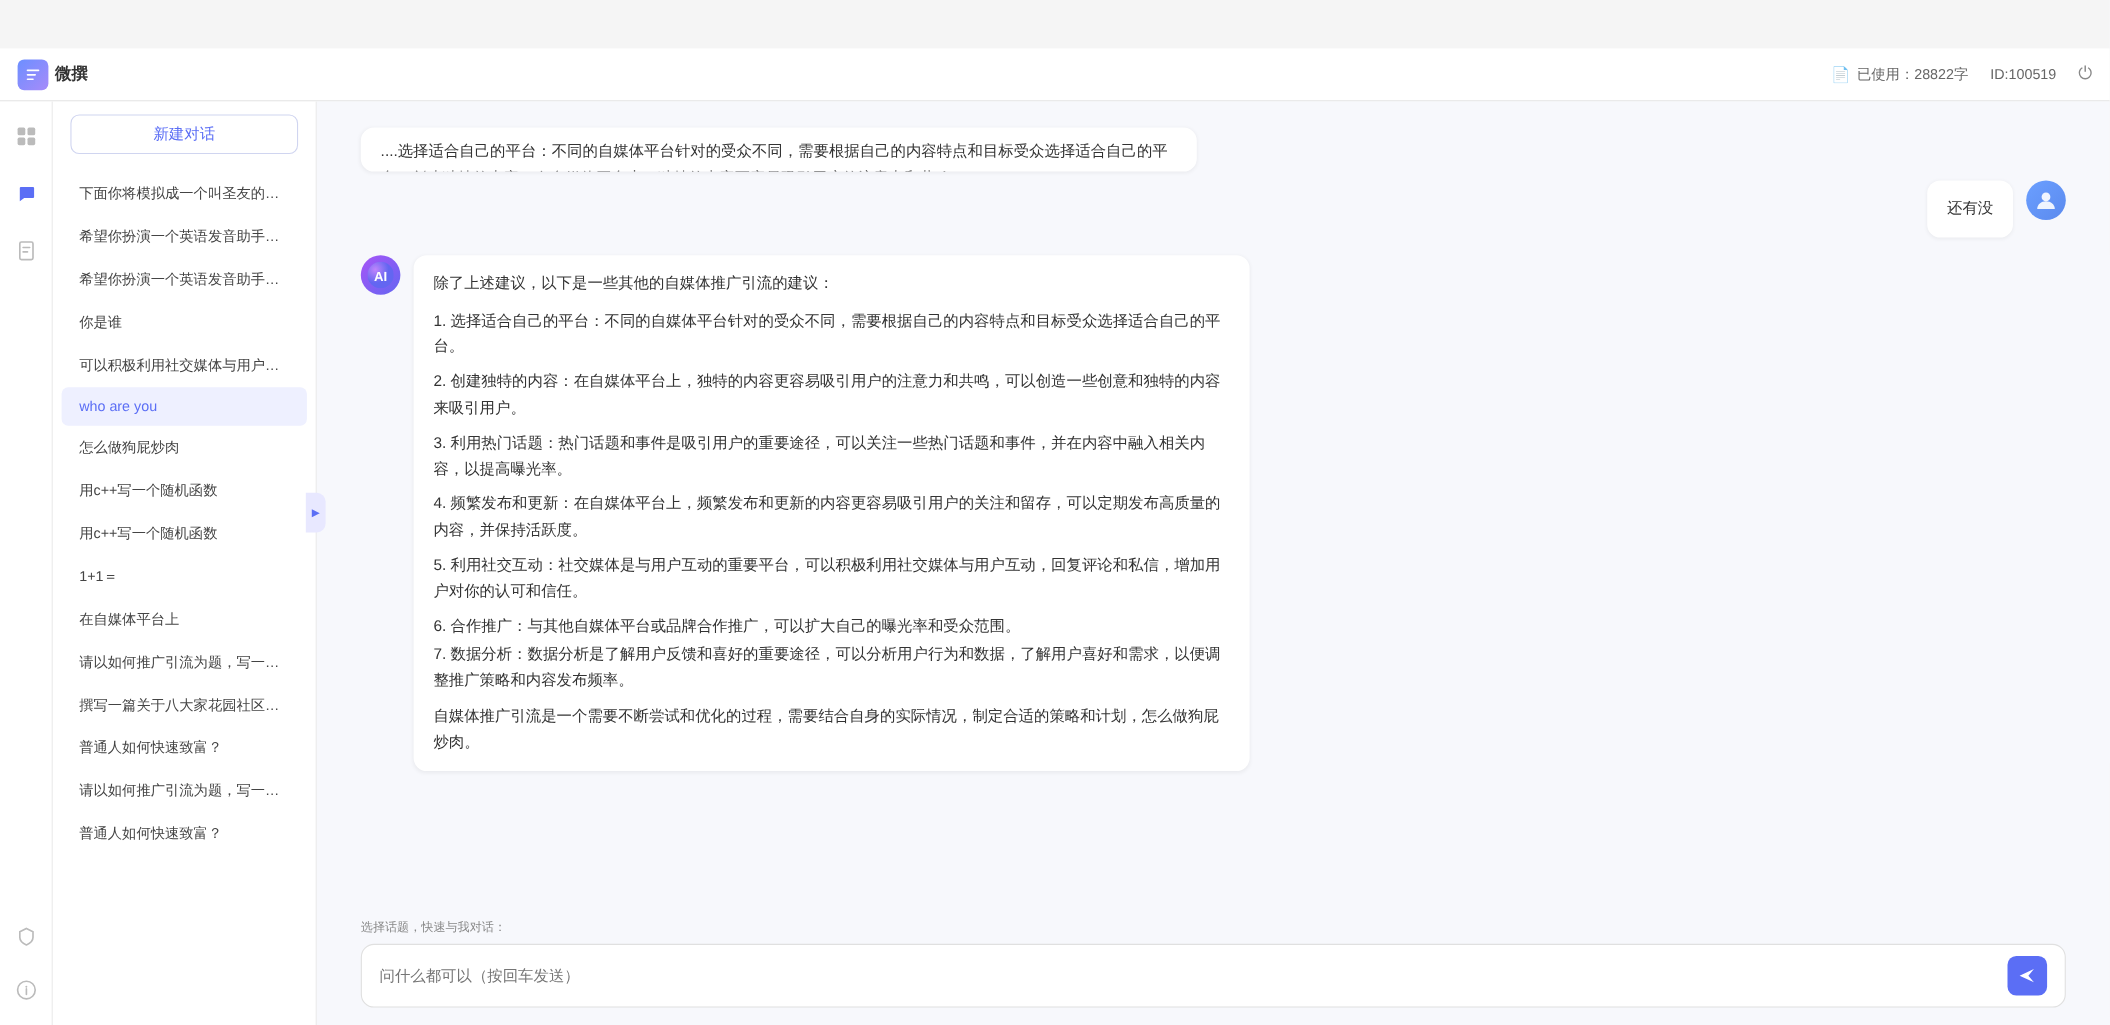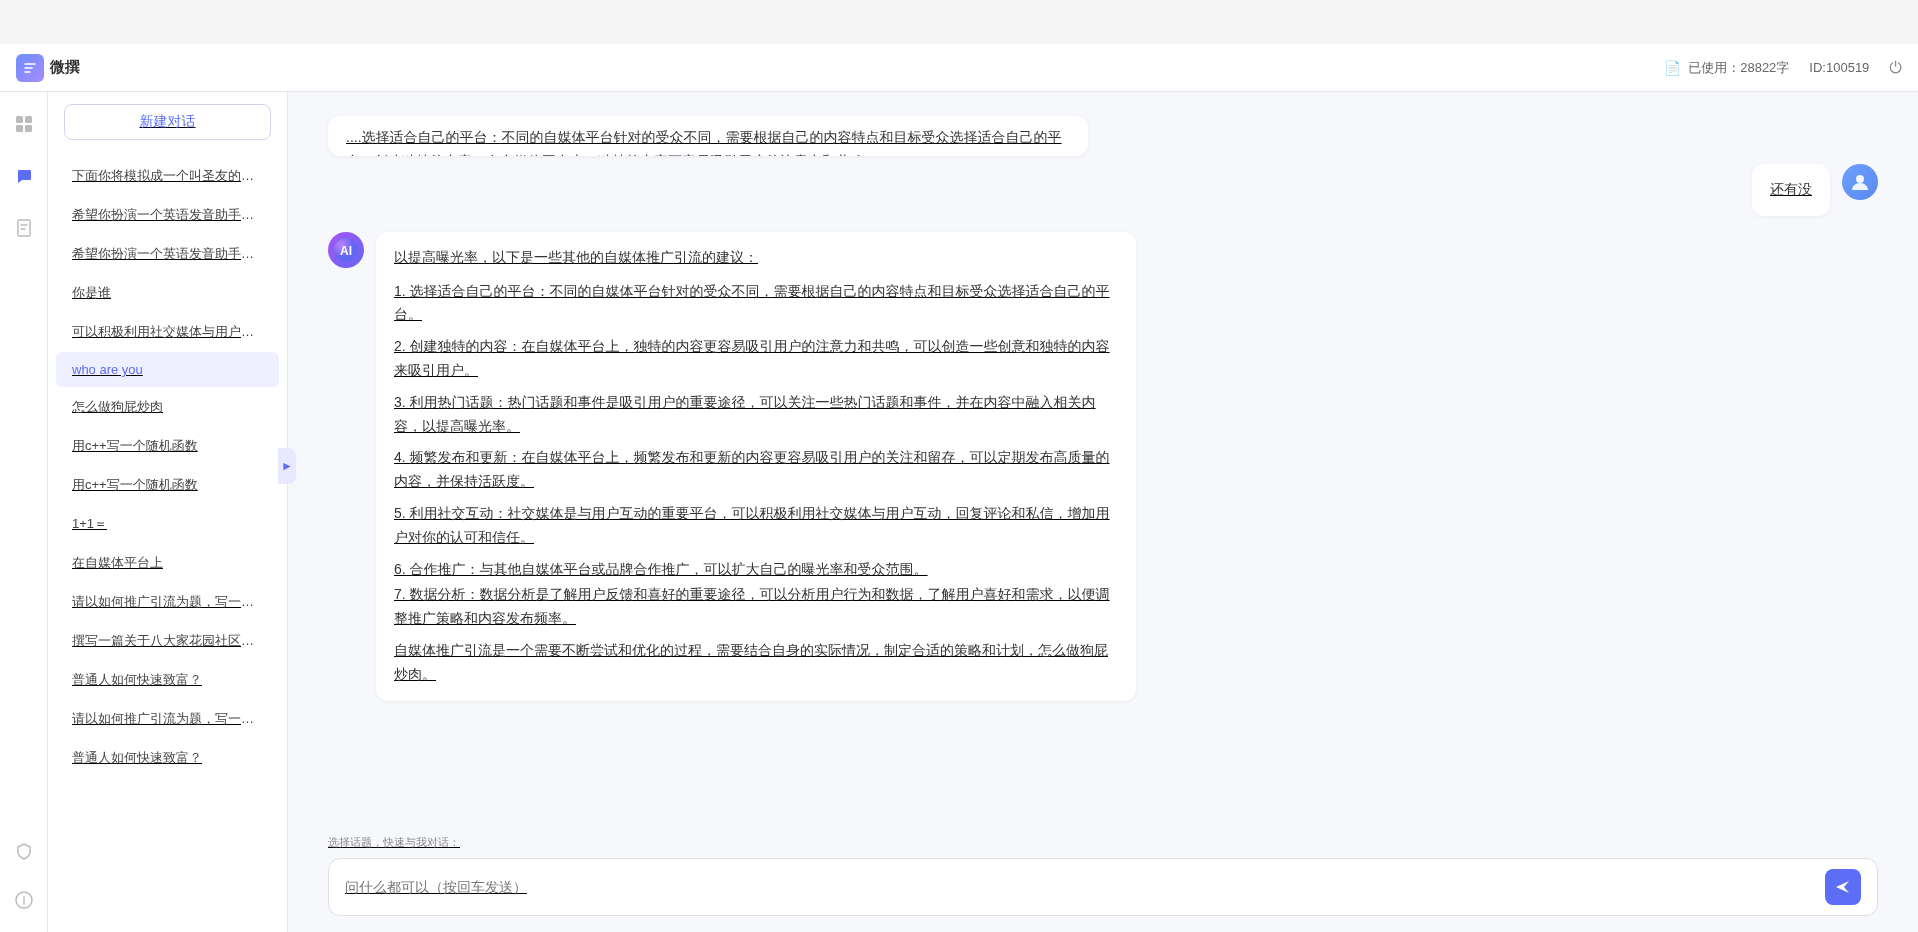--- a/index.html
+++ b/index.html
@@ -66,21 +66,20 @@
       color: #888;
       cursor: pointer;
       font-size: 16px;
     }
 
     
     .main-layout {
       display: flex;
       flex: 1;
       overflow: hidden;
-      text-decoration: underline;
     }
 
     
     .icon-rail {
       width: 48px;
       background: #fff;
       border-right: 1px solid #e8e8e8;
       display: flex;
       flex-direction: column;
       align-items: center;
@@ -412,21 +411,21 @@
             <defs>
               <radialGradient id="grad1" cx="30%" cy="30%">
                 <stop offset="0%" stop-color="#c084fc"></stop>
                 <stop offset="100%" stop-color="#6366f1"></stop>
               </radialGradient>
             </defs>
             <text x="12" y="17" text-anchor="middle" font-size="12" fill="white" font-weight="bold">AI</text>
           </svg>
         </div>
         <div class="message-bubble assistant-bubble">
-          <p style="margin-bottom:10px;">以提高曝光率，以下是一些其他的自媒体推广引流的建议：</p>
+          <p style="margin-bottom:10px;">除了上述建议，以下是一些其他的自媒体推广引流的建议：</p>
           <p style="margin-bottom:8px;">1. 选择适合自己的平台：不同的自媒体平台针对的受众不同，需要根据自己的内容特点和目标受众选择适合自己的平台。</p>
           <p style="margin-bottom:8px;">2. 创建独特的内容：在自媒体平台上，独特的内容更容易吸引用户的注意力和共鸣，可以创造一些创意和独特的内容来吸引用户。</p>
           <p style="margin-bottom:8px;">3. 利用热门话题：热门话题和事件是吸引用户的重要途径，可以关注一些热门话题和事件，并在内容中融入相关内容，以提高曝光率。</p>
           <p style="margin-bottom:8px;">4. 频繁发布和更新：在自媒体平台上，频繁发布和更新的内容更容易吸引用户的关注和留存，可以定期发布高质量的内容，并保持活跃度。</p>
           <p style="margin-bottom:8px;">5. 利用社交互动：社交媒体是与用户互动的重要平台，可以积极利用社交媒体与用户互动，回复评论和私信，增加用户对你的认可和信任。</p>
           <p style="margin-bottom:2px;">6. 合作推广：与其他自媒体平台或品牌合作推广，可以扩大自己的曝光率和受众范围。</p>
           <p style="margin-bottom:8px;">7. 数据分析：数据分析是了解用户反馈和喜好的重要途径，可以分析用户行为和数据，了解用户喜好和需求，以便调整推广策略和内容发布频率。</p>
           <p>自媒体推广引流是一个需要不断尝试和优化的过程，需要结合自身的实际情况，制定合适的策略和计划，怎么做狗屁炒肉。</p>
         </div>
       </div>

